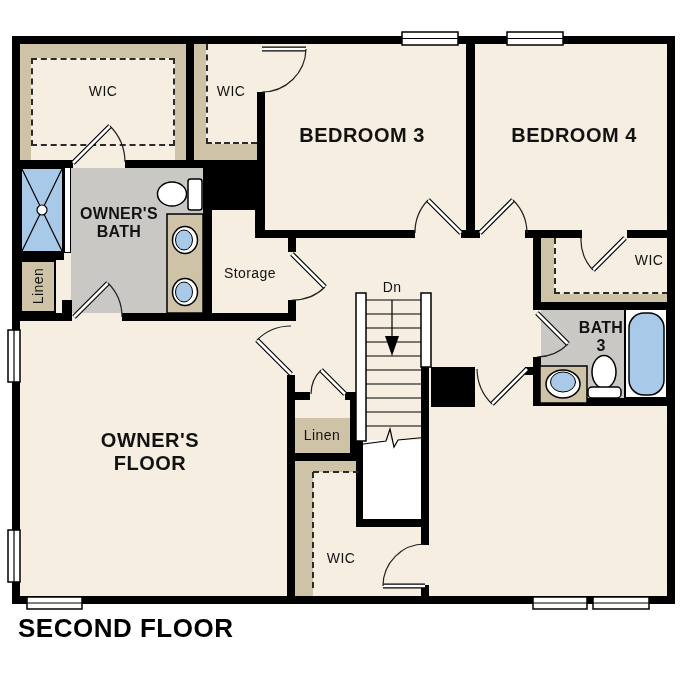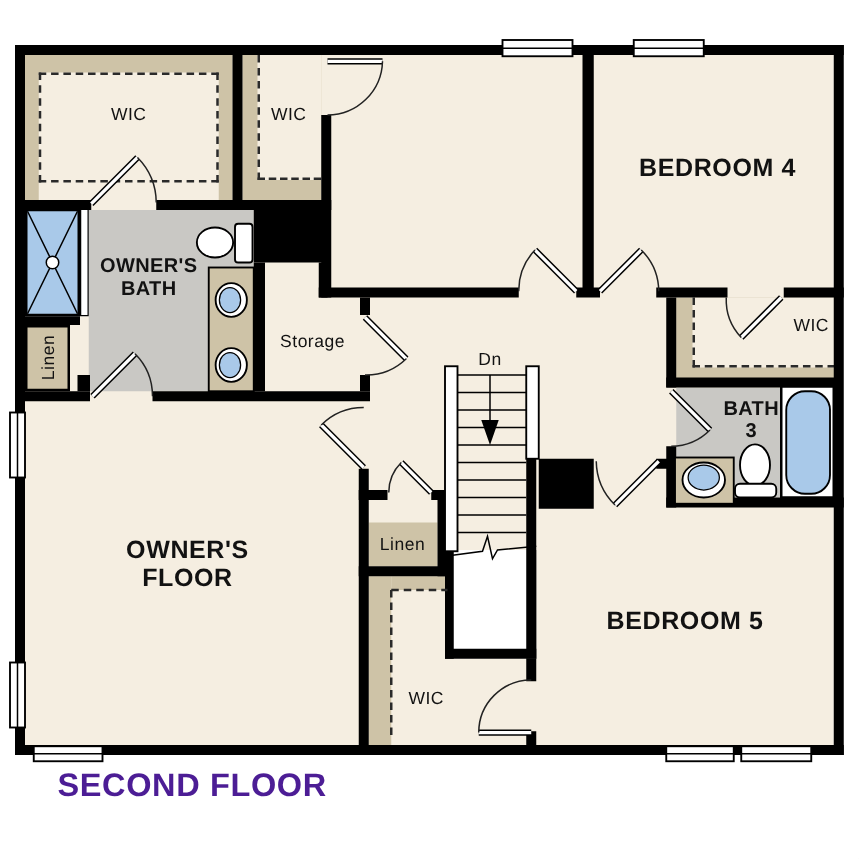--- a/index.html
+++ b/index.html
@@ -14,21 +14,21 @@
   .fill-white{background:#fff;}
   .b2{border:2px solid #000;}
   .b1{border:1px solid #000;}
   svg.overlay{position:absolute;left:0;top:0;pointer-events:none;}
   .label{position:absolute;transform:translate(-50%,-50%);color:#121212;white-space:nowrap;
          text-align:center;line-height:1.15;}
   .label.big{font-weight:bold;font-size:20px;letter-spacing:.5px;}
   .label.med{font-weight:bold;font-size:16px;letter-spacing:.3px;}
   .label.small{font-weight:normal;font-size:14px;letter-spacing:.4px;}
   .label.rot{transform:translate(-50%,-50%) rotate(-90deg);}
-  .title{position:absolute;font-weight:bold;font-size:26px;color:#4c1d95;letter-spacing:.5px;margin-left:28px;}
+  .title{position:absolute;font-weight:bold;font-size:26px;color:#000000;letter-spacing:.5px;}
   .shelf{position:absolute;box-sizing:border-box;border:2px dashed #2a2a2a;}
   .shelf-lb{position:absolute;box-sizing:border-box;border-left:2px dashed #2a2a2a;border-bottom:2px dashed #2a2a2a;}
 </style>
 </head>
 <body>
 
 <div class="plan">
 
   <div class="abs fill-cream" style="left:20px;top:44px;width:647px;height:552px;"></div>
 
@@ -220,35 +220,35 @@
         </g>
       <g>
           <rect x="593" y="597" width="56" height="12" fill="#fff" stroke="#000" stroke-width="1.5"></rect>
           <line x1="593" y1="603" x2="649" y2="603" stroke="#000" stroke-width="1.2"></line>
         </g>
     </g>
   </svg>
 
   <div class="label small" style="left:103px;top:91px;">WIC</div>
   <div class="label small" style="left:231px;top:91px;">WIC</div>
+  <div class="label big" style="left:362px;top:135px;">BEDROOM 3</div>
   <div class="label big" style="left:574px;top:135px;">BEDROOM 4</div>
   <div class="label med" style="left:119px;top:223px;">
     <span>OWNER'S</span><br>
     <span>BATH</span>
   </div>
   <div class="label small" style="left:250px;top:273px;">Storage</div>
   <div class="label small rot" style="left:38px;top:286px;">Linen</div>
   <div class="label small" style="left:392px;top:287px;">Dn</div>
   <div class="label small" style="left:649px;top:260px;">WIC</div>
   <div class="label med" style="left:601px;top:337px;">
     <span>BATH</span><br>
     <span>3</span>
   </div>
   <div class="label big" style="left:150px;top:452px;">
     <span>OWNER'S</span><br>
     <span>FLOOR</span>
   </div>
   <div class="label small" style="left:322px;top:435px;">Linen</div>
   <div class="label small" style="left:341px;top:558px;">WIC</div>
-  <div class="label big" style="left:548px;top:498px;">BEDROOM 5</div>
 
   <div class="title" style="left:18px;top:613px;">SECOND FLOOR</div>
 </div>
 
 </body></html>

